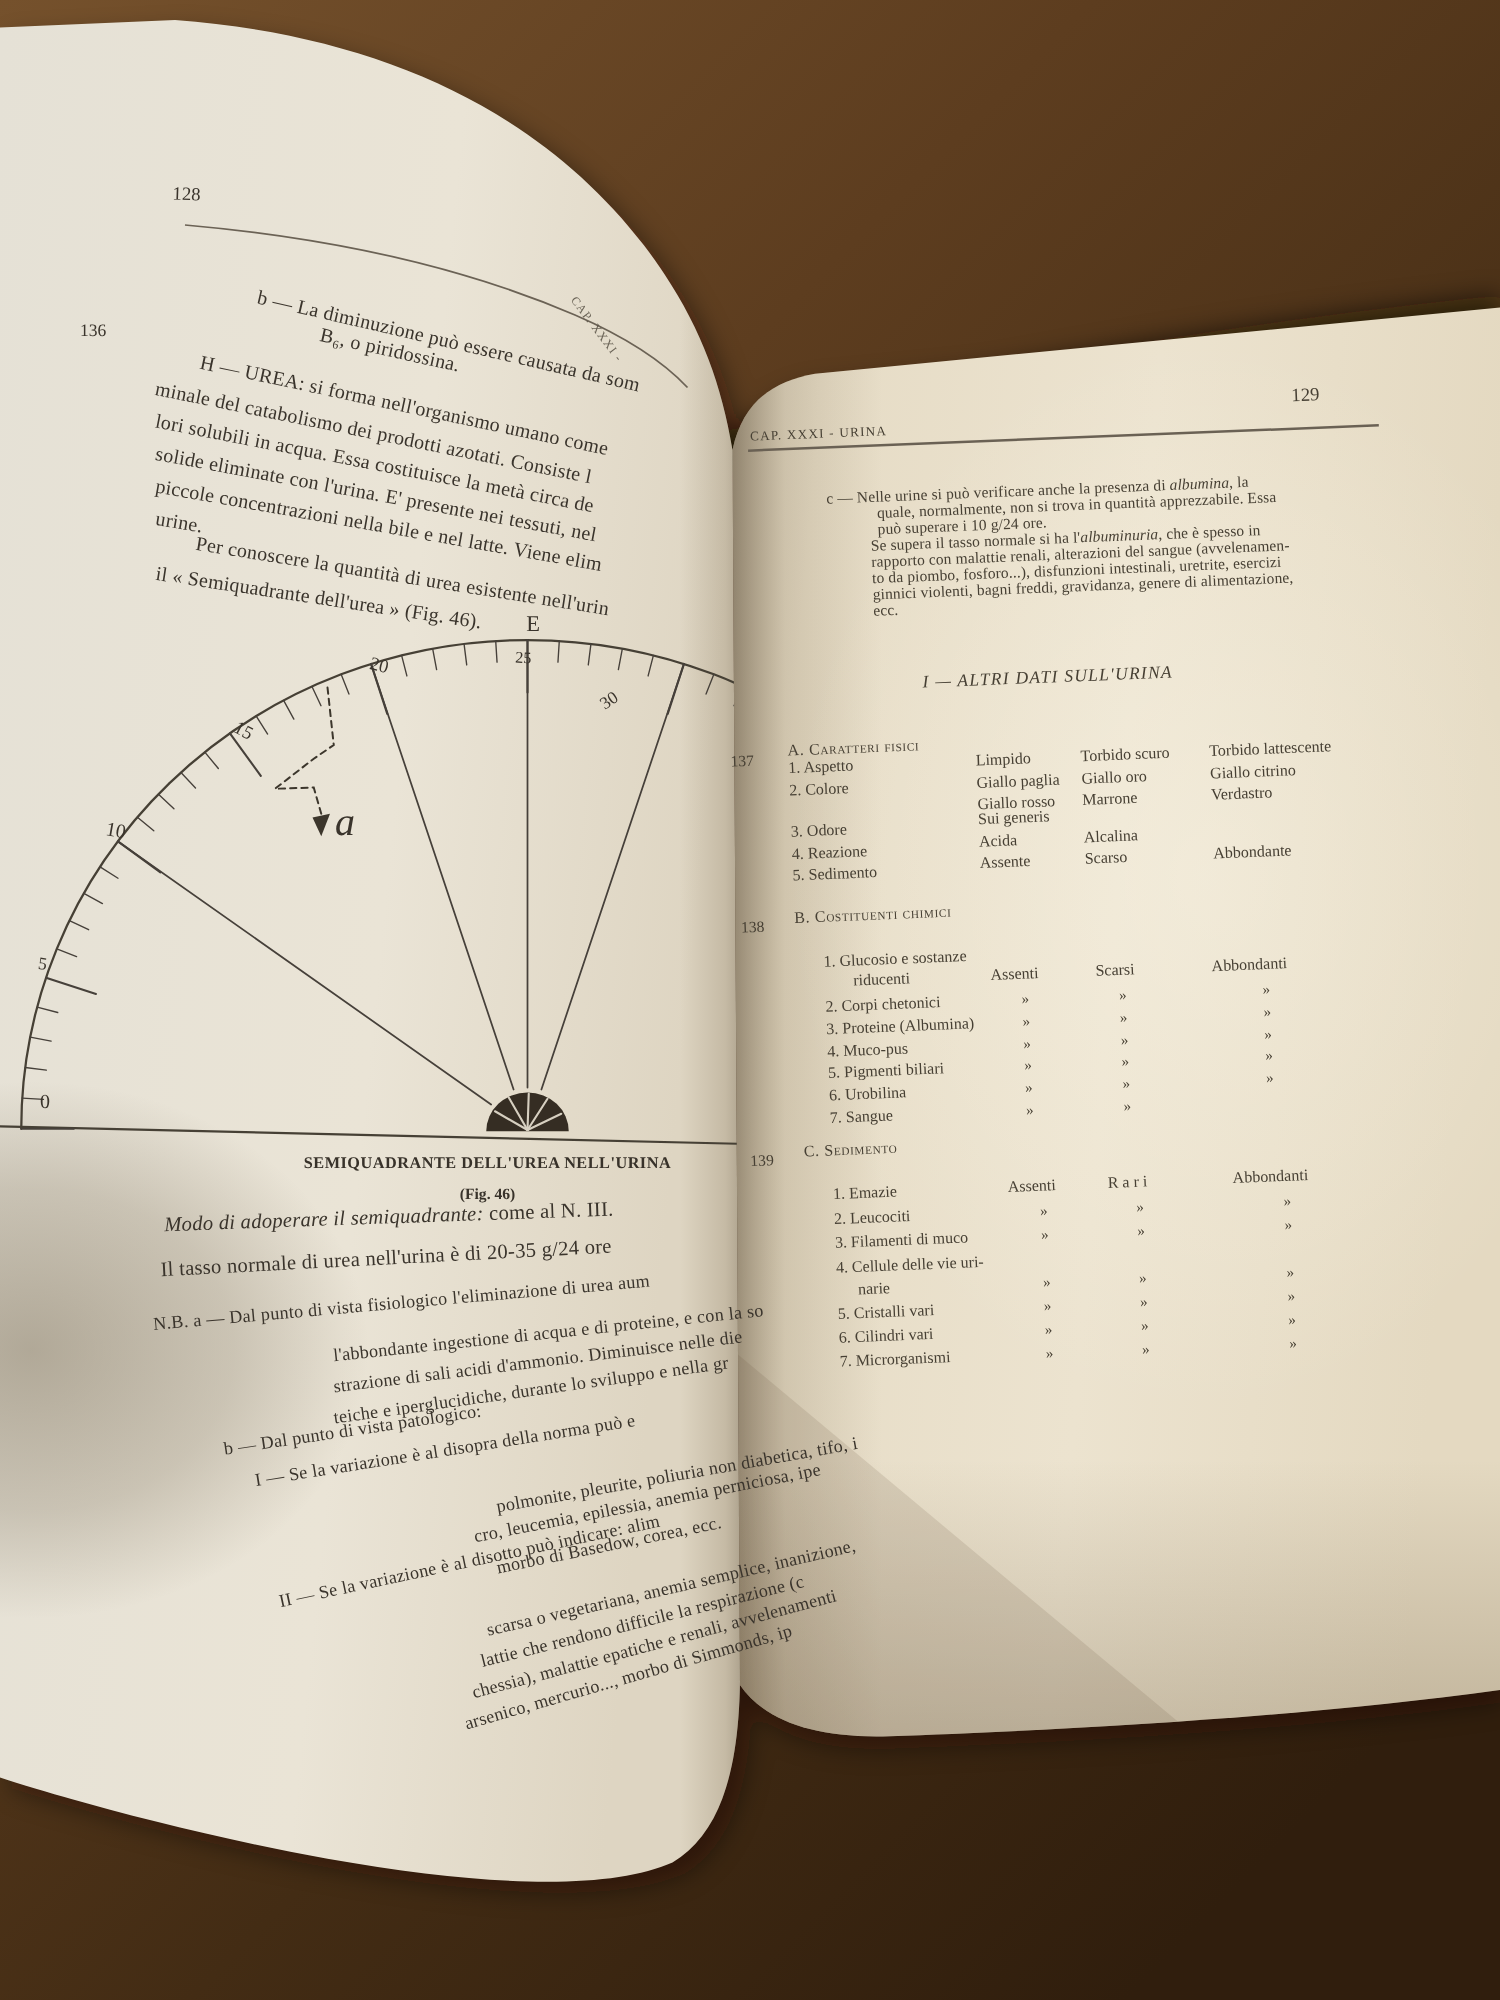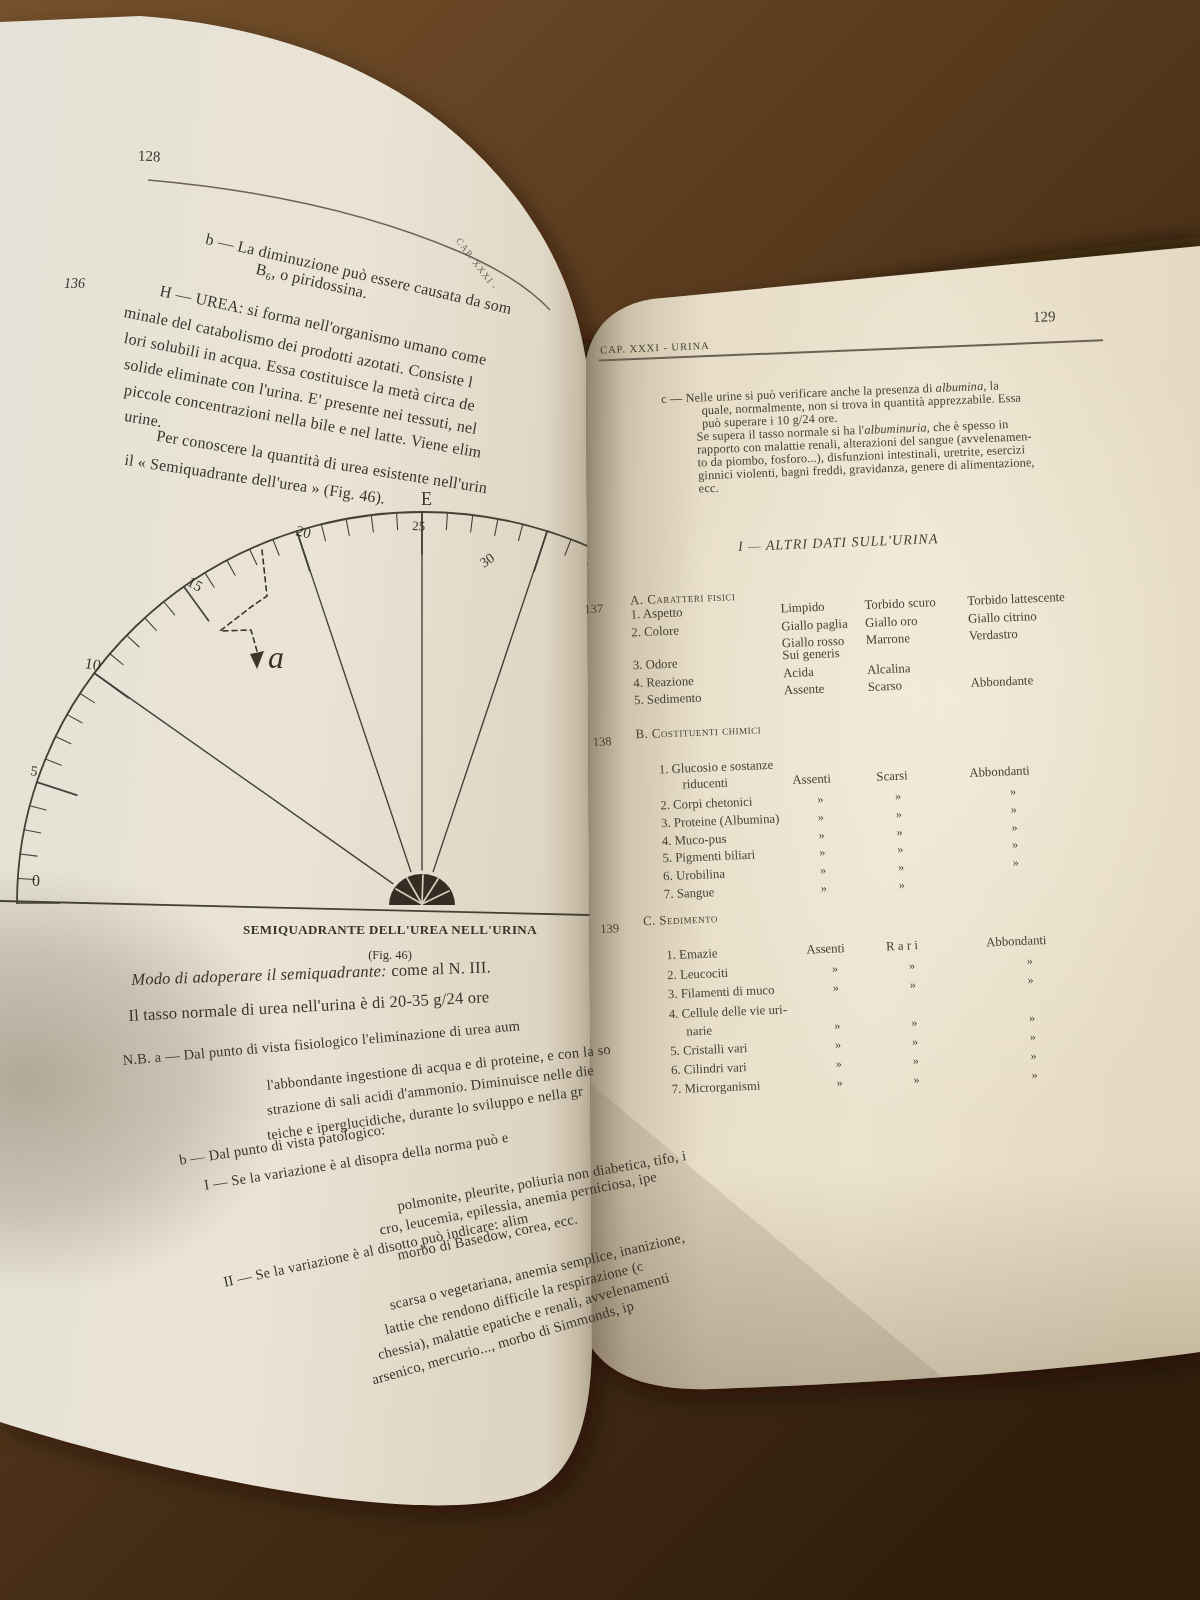--- a/index.html
+++ b/index.html
@@ -202,35 +202,35 @@
     <text x="30" y="775" font-size="14" transform="rotate(8 30 775)">5</text>
     <text x="484" y="568" font-size="14" transform="rotate(-35 484 568)">30</text>
     <text x="32" y="886" font-size="16">0</text>
     <text x="268" y="668" font-size="32" font-style="italic">a</text>
   </g>
 </svg>
 
 <div>
   <div class="lp-pagenum" style="left:138px;top:148px;transform:rotate(2deg);">128</div>
   <div class="lp-runhead" style="left:462px;top:236px;">CAP. XXXI -</div>
-  <div class="lp-margin" style="left:64px;top:276px;font-style:italic;">136</div>
+  <div class="lp-margin" style="left:64px;top:258px;">136</div>
 
   <div class="lp-line" style="left:208px;top:230px;transform:rotate(13deg);">b — La diminuzione può essere causata da som</div>
   <div class="lp-line" style="left:258px;top:260px;transform:rotate(12.5deg);">B₆, o piridossina.</div>
   <div class="lp-line" style="left:162px;top:282px;transform:rotate(12deg);">H — UREA: si forma nell'organismo umano come</div>
   <div class="lp-line" style="left:126px;top:303px;transform:rotate(11.5deg);">minale del catabolismo dei prodotti azotati. Consiste l</div>
   <div class="lp-line" style="left:126px;top:329px;transform:rotate(11deg);">lori solubili in acqua. Essa costituisce la metà circa de</div>
   <div class="lp-line" style="left:126px;top:355px;transform:rotate(10.5deg);">solide eliminate con l'urina. E' presente nei tessuti, nel</div>
   <div class="lp-line" style="left:126px;top:381px;transform:rotate(10deg);">piccole concentrazioni nella bile e nel latte. Viene elim</div>
   <div class="lp-line" style="left:126px;top:407px;transform:rotate(9.5deg);">urine.</div>
   <div class="lp-line" style="left:158px;top:427px;transform:rotate(9deg);">Per conoscere la quantità di urea esistente nell'urin</div>
   <div class="lp-line" style="left:126px;top:451px;transform:rotate(8.5deg);">il « Semiquadrante dell'urea » (Fig. 46).</div>
 
   <div class="lp-caption" style="top:922px;">SEMIQUADRANTE DELL'UREA NELL'URINA</div>
-  <div class="lp-fig" style="top:948px;">(Fig. 46)</div>
+  <div class="lp-fig" style="top:948px;font-weight:bold;">(Fig. 46)</div>
 
   <div class="lp-line" style="left:131px;top:970px;transform:rotate(-2deg);font-size:16.5px;">
     <span class="ital">Modo di adoperare il semiquadrante:</span><span> come al N. III.</span>
   </div>
   <div class="lp-line" style="left:128px;top:1006px;transform:rotate(-3deg);font-size:16.5px;">Il tasso normale di urea nell'urina è di 20-35 g/24 ore</div>
 
   <div class="lp-line nb" style="left:122px;top:1052px;transform:rotate(-5deg);">N.B. a — Dal punto di vista fisiologico l'eliminazione di urea aum</div>
   <div class="lp-line nb" style="left:266px;top:1077px;transform:rotate(-6deg);">l'abbondante ingestione di acqua e di proteine, e con la so</div>
   <div class="lp-line nb" style="left:266px;top:1102px;transform:rotate(-7deg);">strazione di sali acidi d'ammonio. Diminuisce nelle die</div>
   <div class="lp-line nb" style="left:266px;top:1127px;transform:rotate(-8deg);">teiche e iperglucidiche, durante lo sviluppo e nella gr</div>

